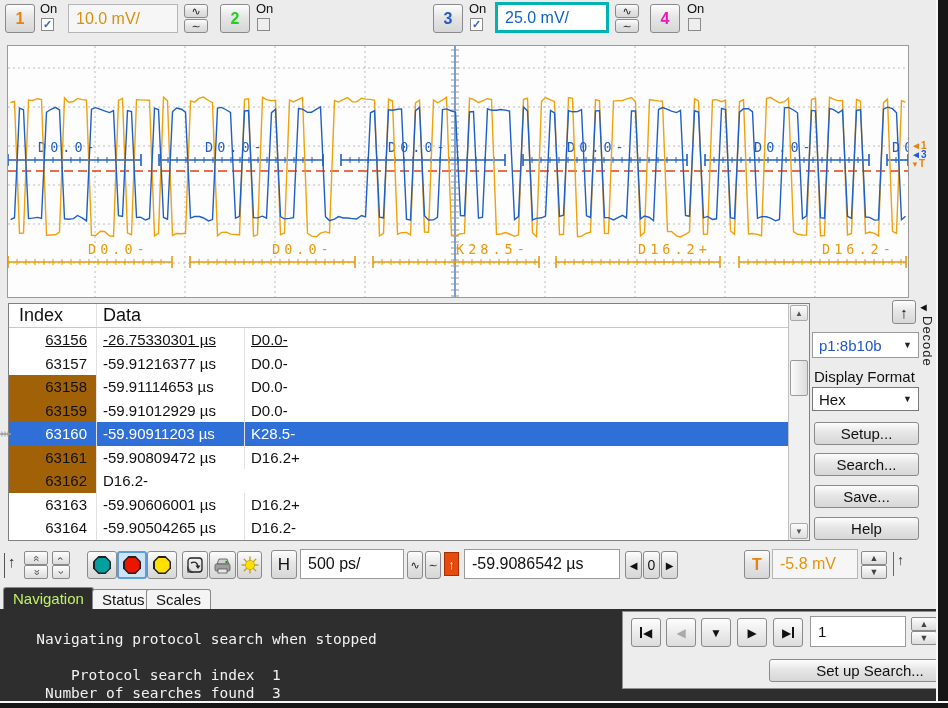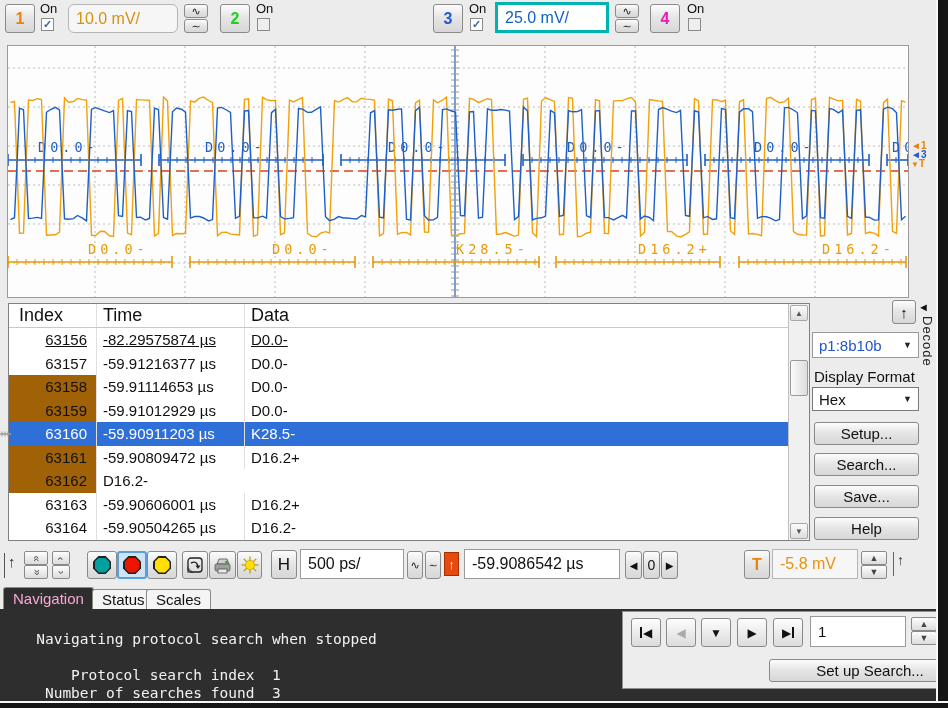--- a/index.html
+++ b/index.html
@@ -67,21 +67,21 @@
   .oct-outer{width:18px;height:18px;background:#222;display:inline-block;
      clip-path:polygon(30% 0,70% 0,100% 30%,100% 70%,70% 100%,30% 100%,0 70%,0 30%);
      position:relative;}
   .oct-inner{position:absolute;left:1.5px;top:1.5px;width:15px;height:15px;
      clip-path:polygon(30% 0,70% 0,100% 30%,100% 70%,70% 100%,30% 100%,0 70%,0 30%);}
 
   
   .tab{position:absolute;display:flex;align-items:center;justify-content:center;
        font-size:15px;border:1px solid #8a8a8a;border-bottom:none;border-radius:3px 3px 0 0;
        background:#f4f4f4;padding:0 9px;height:20px;}
-  .tab.active{background:#2d2d2d;color:#f9a8d4;height:22px;}
+  .tab.active{background:#2d2d2d;color:#bef264;height:22px;}
   .statusbg{position:absolute;left:0;top:609px;width:948px;height:92px;background:#2e2e2e;}
   .statustext{position:absolute;left:10px;top:615px;color:#f2f2f2;
       font-family:"DejaVu Sans Mono",monospace;font-size:14.5px;line-height:18px;white-space:pre;}
   .navpanel{position:absolute;left:622px;top:611px;width:319px;height:78px;
       background:#ededed;border:1px solid #909090;}
   .navbtn{display:flex;align-items:center;justify-content:center;gap:1px;
       background:linear-gradient(#fdfdfd,#dcdcdc);border:1px solid #8a8a8a;border-radius:3px;
       width:30px;height:29px;font-size:12px;color:#111;position:absolute;}
   .vbar{display:inline-block;width:2px;height:11px;background:#111;}
   .edge-r{position:absolute;left:936px;top:0;width:12px;height:708px;background:#161616;border-left:2px solid #f8f8f8;}
@@ -92,21 +92,21 @@
 
 <div class="app">
 
   <div>
 
     <div class="btn3d" style="left:5px;top:4px;width:30px;height:29px;">
       <span class="chan-num" style="color:#e8820a;">1</span>
       </div>
     <div class="on-label abs" style="left:40px;top:1px;">On</div>
     <div class="chk abs" style="left:41px;top:18px;">✓</div>
-    <div class="field dim" style="left:68px;top:4px;width:110px;height:29px;color:#d6920f;border-radius:6px;">10.0 mV/</div>
+    <div class="field dim" style="left:68px;top:4px;width:110px;height:29px;color:#d6920f;">10.0 mV/</div>
     <div class="btn3d wavebtn" style="left:184px;top:4px;width:24px;height:14px;">∿</div>
     <div class="btn3d wavebtn" style="left:184px;top:19px;width:24px;height:14px;">∼</div>
 
     <div class="btn3d" style="left:220px;top:4px;width:30px;height:29px;">
       <span class="chan-num" style="color:#22d022;">2</span>
       </div>
     <div class="on-label abs" style="left:256px;top:1px;">On</div>
     <div class="chk abs" style="left:257px;top:18px;background:#eee;"></div>
 
     <div class="btn3d" style="left:433px;top:4px;width:30px;height:29px;">
@@ -406,27 +406,26 @@
   <div class="marker-col">
     <div style="color:#e8820a;"><span>◄</span>1</div>
     <div style="color:#2259cc;"><span>◄</span>3</div>
     <div style="color:#e8820a;"><span style="font-size:8px;">▼</span>T</div>
   </div>
 
   <div class="tablebox">
     <div class="tcols">
       <div class="thead">
         <div class="cell c-index">Index</div>
-        <div class="cell c-time">Time</div>
         <div class="cell c-data">Data</div>
       </div>
       <div id="tbody">
           <div class="trow">
             <div class="cell c-index ul">63156</div>
-            <div class="cell c-time ul">-82.29575874 µs</div>
+            <div class="cell c-time ul">-26.75330301 µs</div>
             <div class="cell c-data ul">D0.0-</div>
           </div>
           <div class="trow">
             <div class="cell c-index">63157</div>
             <div class="cell c-time">-59.91216377 µs</div>
             <div class="cell c-data">D0.0-</div>
           </div>
           <div class="trow">
             <div class="cell c-index hl">63158</div>
             <div class="cell c-time">-59.91114653 µs</div>

